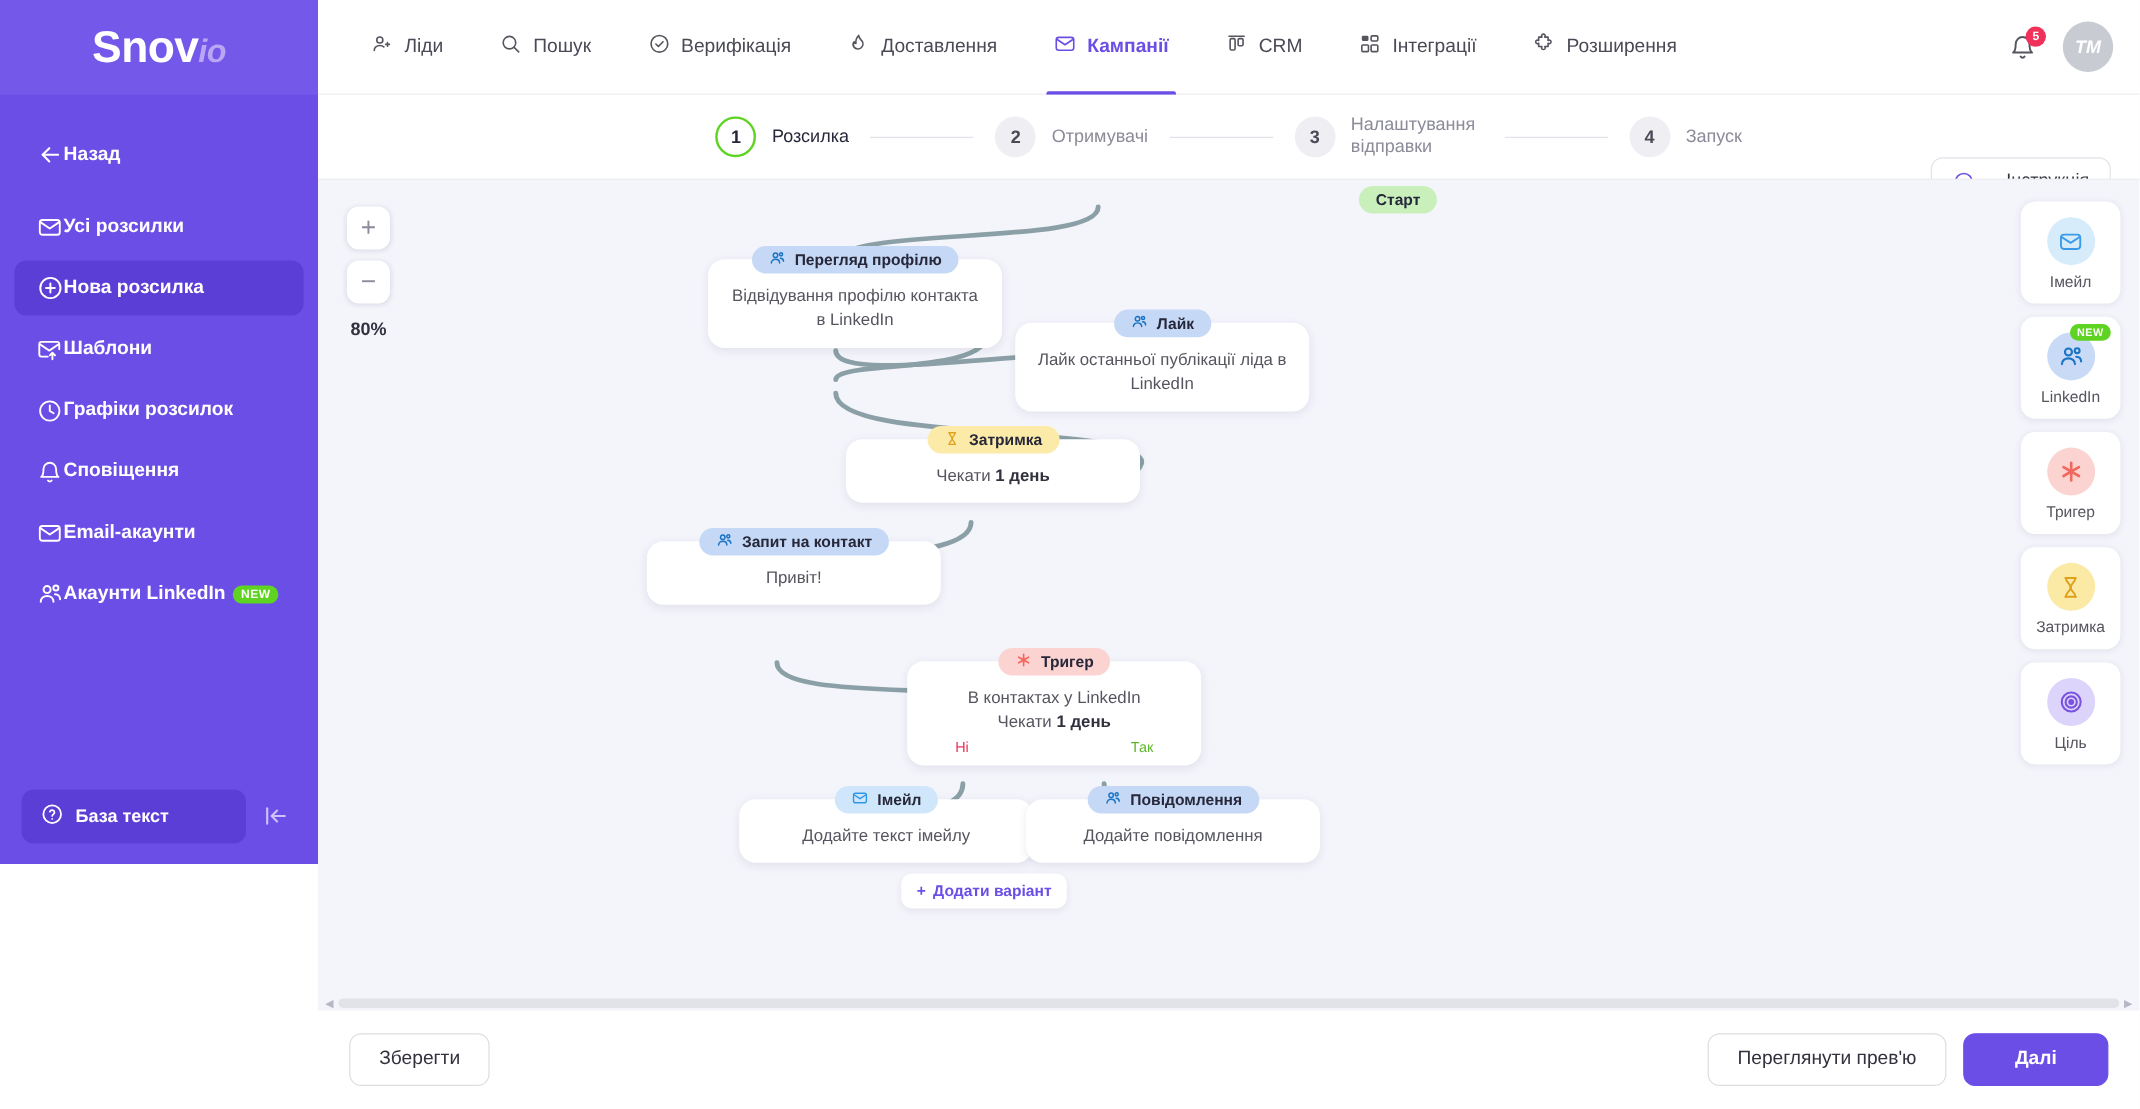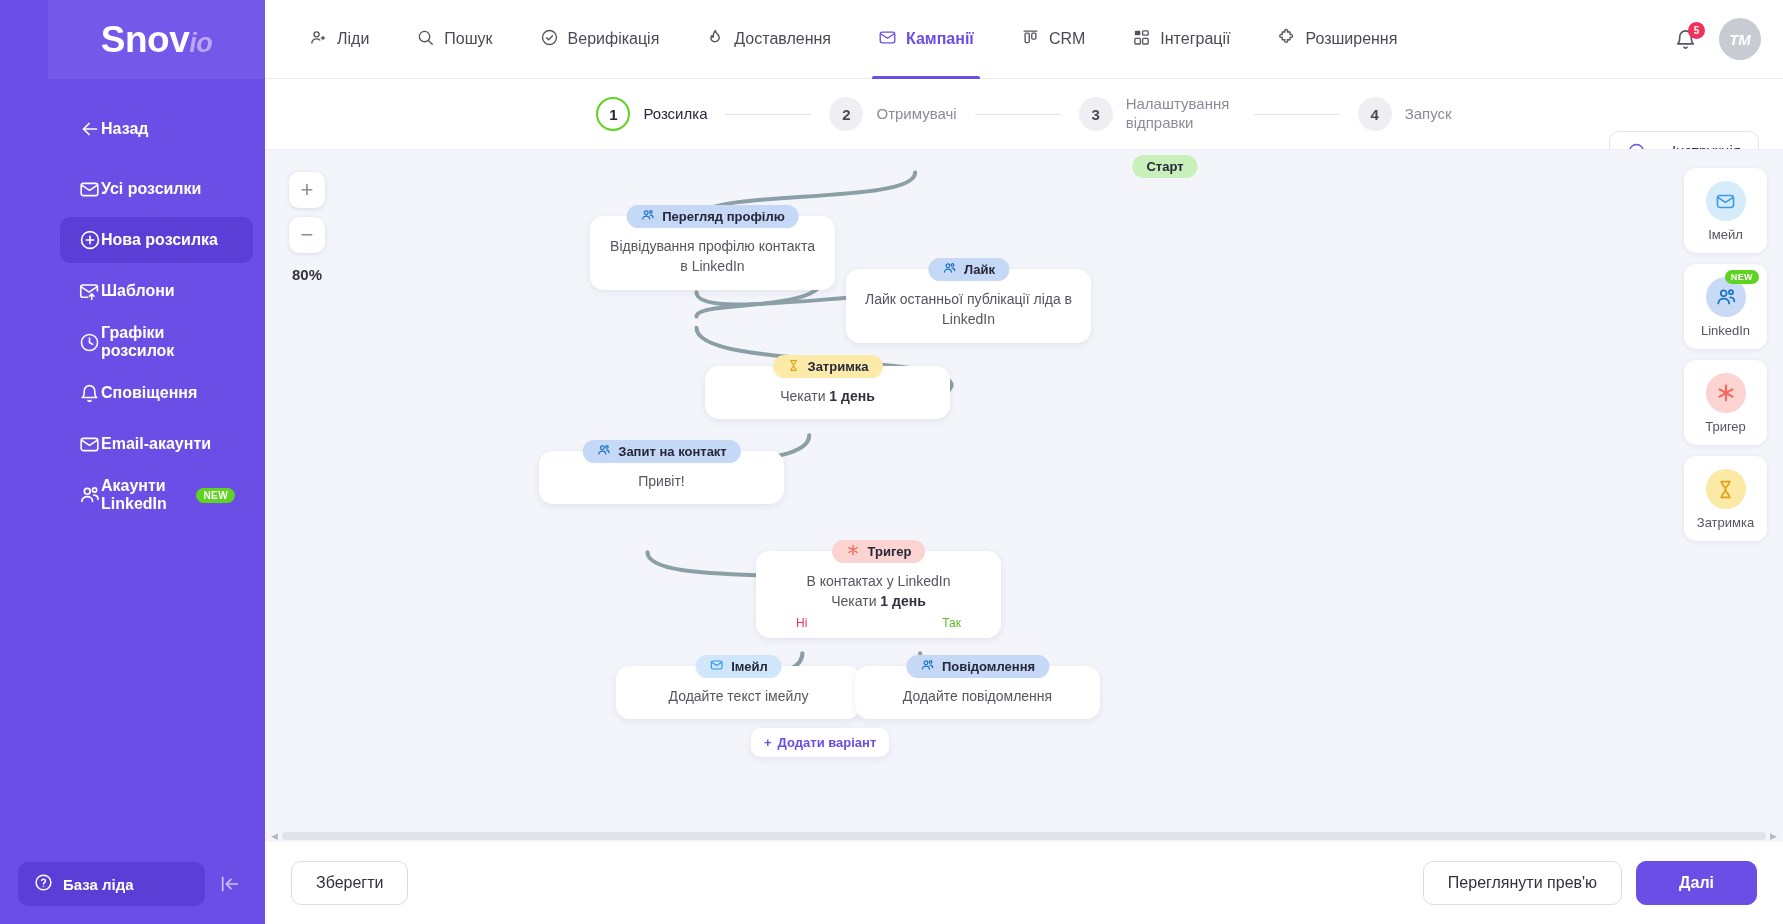--- a/index.html
+++ b/index.html
@@ -6,25 +6,25 @@
   html, body {
     width: 1783px; height: 924px;
     font-family: "Liberation Sans", sans-serif;
     overflow: hidden;
     background: #ffffff;
   }
   .app { position: relative; width: 1783px; height: 924px; display: flex; }
 
   
   .sidebar {
-    width: 265px; height: 924px;
+    width: 265px; height: 720px;
     background: #6b4ee6;
     position: relative;
     flex: 0 0 265px;
-    display: flex; flex-direction: column; padding-left: 48px;
+    display: flex; flex-direction: column;
   }
   .logo-wrap {
     height: 79px; display: flex; align-items: center; justify-content: center;
     background: #7458ea;
   }
   .logo { font-size: 37px; font-weight: bold; color:#fff; letter-spacing:-0.5px; }
   .logo .io { color:#b9a7f4; font-style: italic; font-size: 27px; font-weight: 600; }
 
   .nav { padding-top: 22px; }
   .nav-item {
@@ -288,21 +288,21 @@
 
     <div class="sidebar-bottom">
       <div class="kb-btn">
         <span>
           <svg width="19" height="19" viewBox="0 0 24 24" fill="none" stroke="#fff" stroke-width="1.9" stroke-linecap="round">
               <circle cx="12" cy="12" r="9.3"></circle>
               <path d="M9.6 9.3a2.5 2.5 0 0 1 4.8.9c0 1.7-2.4 2.2-2.4 3.6"></path>
               <circle cx="12" cy="17" r="0.9" fill="#fff" stroke="none"></circle>
             </svg>
         </span>
-        <span>База ліда</span>
+        <span>База текст</span>
       </div>
       <div class="collapse-btn">
         <svg width="22" height="22" viewBox="0 0 24 24" fill="none" stroke="#cfc2fb" stroke-width="1.9" stroke-linecap="round" stroke-linejoin="round">
             <path d="M20 12H9"></path>
             <path d="M13 7l-5 5 5 5"></path>
             <path d="M4 5v14"></path>
           </svg>
       </div>
     </div>
   </aside>
@@ -590,20 +590,30 @@
           <div class="tool-ic" style="background:#fbe9a6">
             <svg width="21" height="21" viewBox="0 0 24 24" fill="none" stroke="#e0a11a" stroke-width="1.9" stroke-linecap="round" stroke-linejoin="round">
                 <path d="M7 3h10M7 21h10"></path>
                 <path d="M7.5 3c0 4.5 4.5 5.2 4.5 9s-4.5 4.5-4.5 9"></path>
                 <path d="M16.5 3c0 4.5-4.5 5.2-4.5 9s4.5 4.5 4.5 9"></path>
               </svg>
           </div>
           <div class="tool-label">Затримка</div>
         </div>
 
+        <div class="tool">
+          <div class="tool-ic" style="background:#dcd4fa">
+            <svg width="22" height="22" viewBox="0 0 24 24" fill="none" stroke="#7a52e0" stroke-width="1.9">
+                <circle cx="12" cy="12" r="8.6"></circle>
+                <circle cx="12" cy="12" r="5.1"></circle>
+                <circle cx="12" cy="12" r="1.7" fill="#7a52e0"></circle>
+              </svg>
+          </div>
+          <div class="tool-label">Ціль</div>
+        </div>
       </div>
 
       <div class="hscroll">
         <span class="hscroll-arrow">◀</span>
         <div class="hscroll-track"></div>
         <span class="hscroll-arrow">▶</span>
       </div>
     </div>
 
     <footer class="footer">

